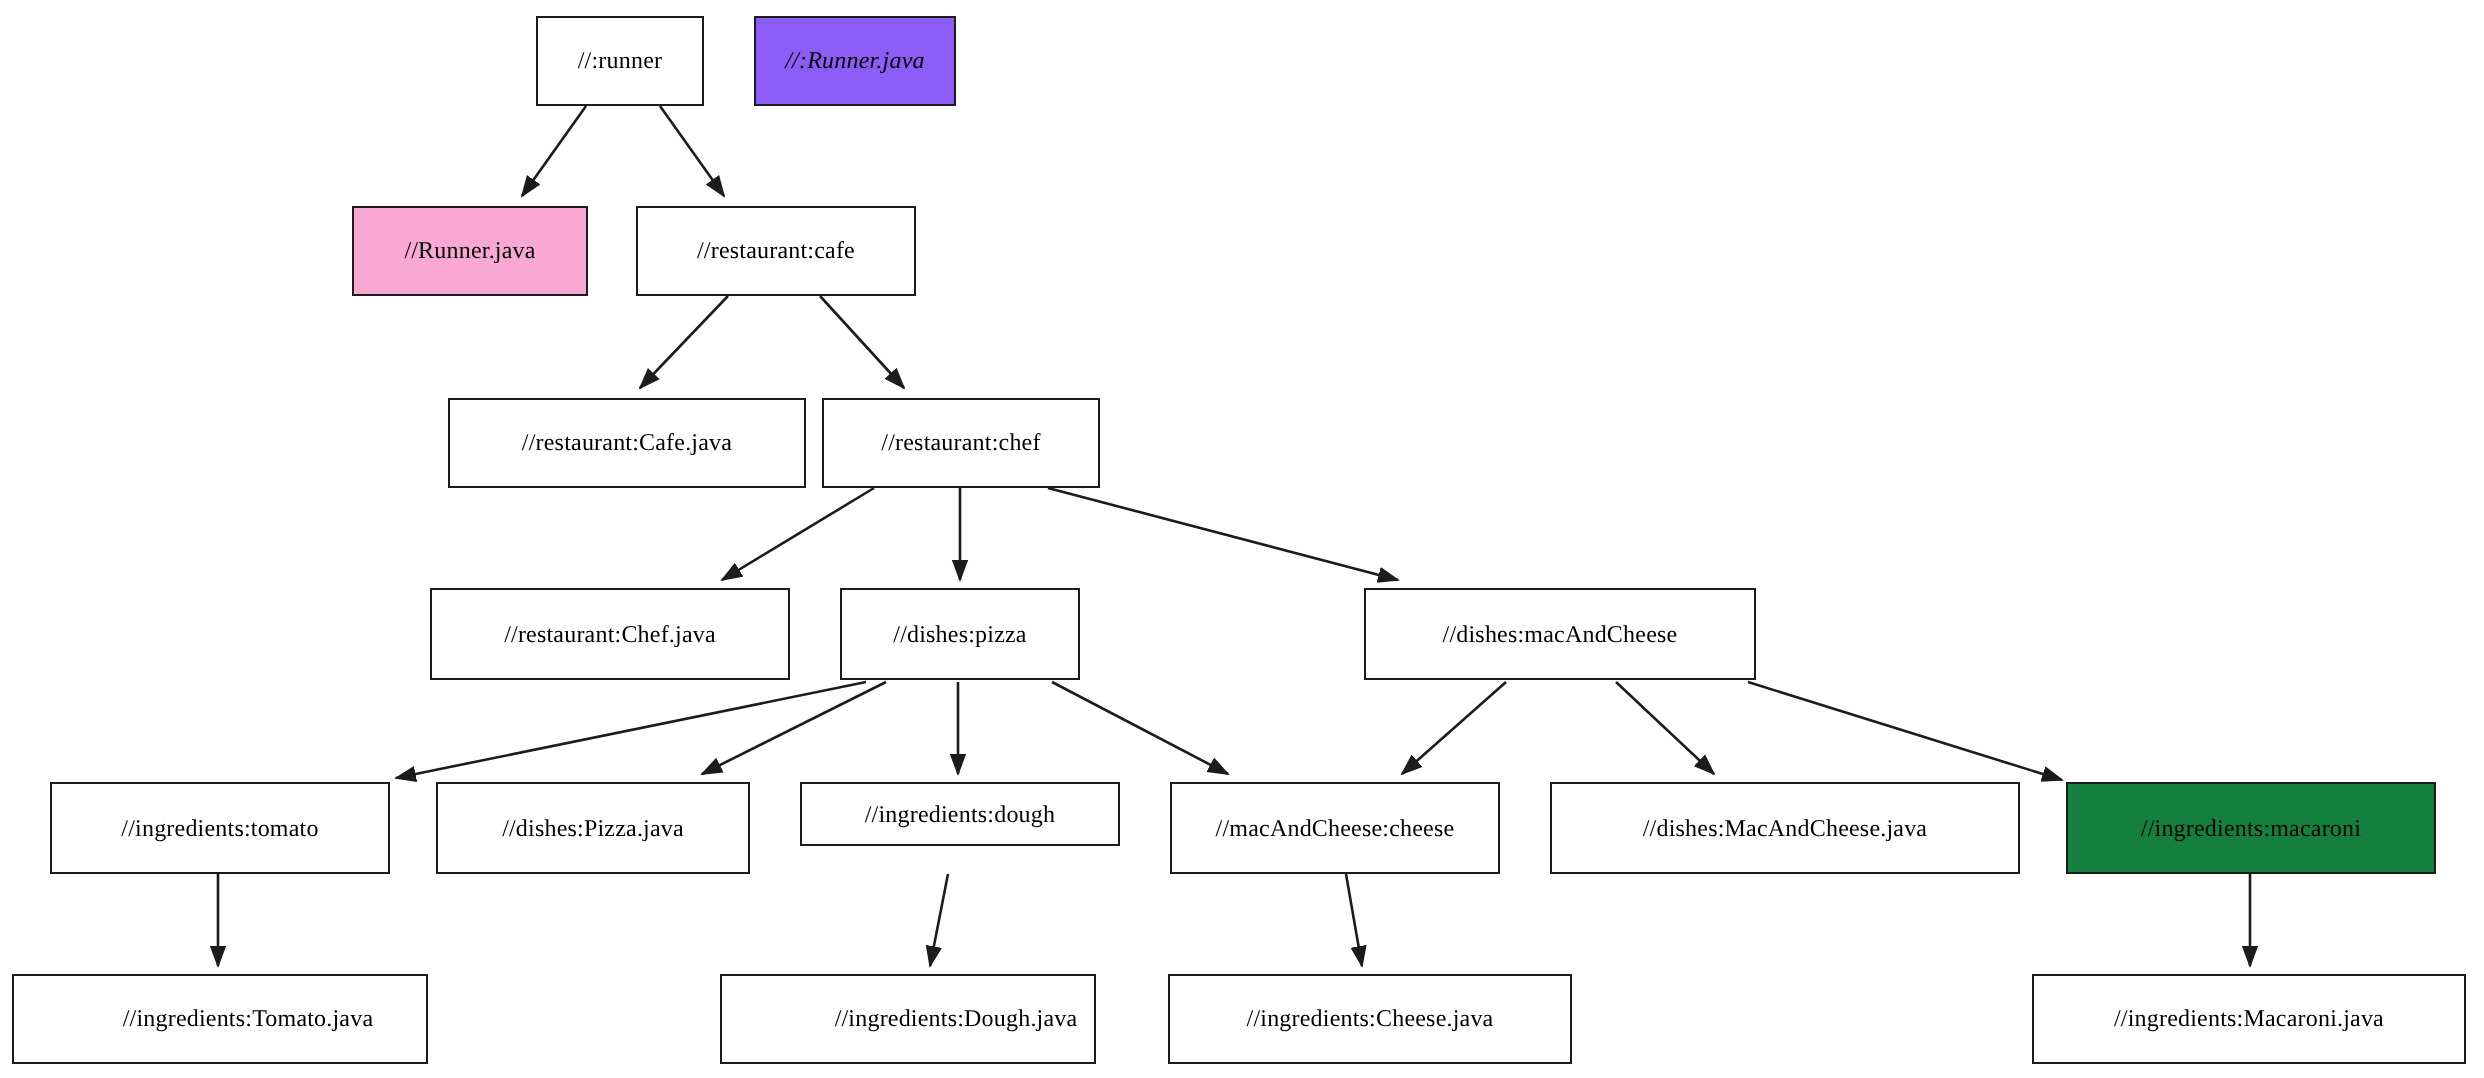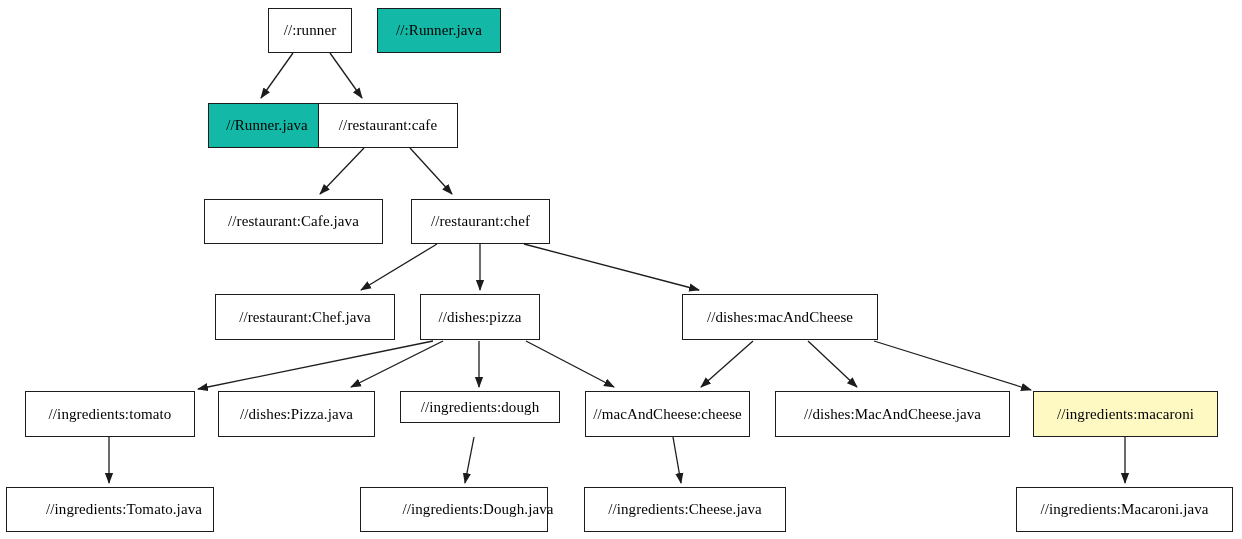--- a/index.html
+++ b/index.html
@@ -21,21 +21,21 @@
     top: 0;
     width: 1242px;
     height: 539px;
   }
   .node {
     position: absolute;
     box-sizing: border-box;
     background: #ffffff;
     border: 1.5px solid #1c1c1c;
     color: #000000;
-    font-size: 15px;
+    font-size: 12px;
     display: flex;
     align-items: center;
     justify-content: center;
     white-space: nowrap;
     letter-spacing: 0.1px;
   }
 </style>
 </head>
 <body>
 
@@ -62,32 +62,32 @@
         <line x1="808" y1="341" x2="857" y2="387" stroke="#1c1c1c" stroke-width="1.3" marker-end="url(#arrowhead)"></line>
         <line x1="874" y1="341" x2="1031" y2="390" stroke="#1c1c1c" stroke-width="1.3" marker-end="url(#arrowhead)"></line>
         <line x1="109" y1="437" x2="109" y2="483" stroke="#1c1c1c" stroke-width="1.3" marker-end="url(#arrowhead)"></line>
         <line x1="474" y1="437" x2="465" y2="483" stroke="#1c1c1c" stroke-width="1.3" marker-end="url(#arrowhead)"></line>
         <line x1="673" y1="437" x2="681" y2="483" stroke="#1c1c1c" stroke-width="1.3" marker-end="url(#arrowhead)"></line>
         <line x1="1125" y1="437" x2="1125" y2="483" stroke="#1c1c1c" stroke-width="1.3" marker-end="url(#arrowhead)"></line>
       </g>
   </svg>
   <div id="node-layer">
       <div class="node" style="left: 268px; top: 8px; width: 84px; height: 45px; background: rgb(255, 255, 255); border-color: rgb(28, 28, 28);">//:runner</div>
-      <div class="node" style="left: 377px; top: 8px; width: 124px; height: 45px; background: #14b8a6; border-color: rgb(28, 28, 28);">//:Runner.java</div>
-      <div class="node" style="left: 176px; top: 103px; width: 118px; height: 45px; background: #14b8a6; border-color: rgb(28, 28, 28); margin-left: 32px;">//Runner.java</div>
+      <div class="node" style="left: 377px; top: 8px; width: 101px; height: 45px; background: #8b5cf6; border-color: rgb(28, 28, 28); font-style: italic;">//:Runner.java</div>
+      <div class="node" style="left: 176px; top: 103px; width: 118px; height: 45px; background: #f9a8d4; border-color: rgb(28, 28, 28);">//Runner.java</div>
       <div class="node" style="left: 318px; top: 103px; width: 140px; height: 45px; background: rgb(255, 255, 255); border-color: rgb(28, 28, 28);">//restaurant:cafe</div>
-      <div class="node" style="left: 204px; top: 199px; width: 179px; height: 45px; background: rgb(255, 255, 255); border-color: rgb(28, 28, 28);">//restaurant:Cafe.java</div>
+      <div class="node" style="left: 224px; top: 199px; width: 179px; height: 45px; background: rgb(255, 255, 255); border-color: rgb(28, 28, 28);">//restaurant:Cafe.java</div>
       <div class="node" style="left: 411px; top: 199px; width: 139px; height: 45px; background: rgb(255, 255, 255); border-color: rgb(28, 28, 28);">//restaurant:chef</div>
       <div class="node" style="left: 215px; top: 294px; width: 180px; height: 46px; background: rgb(255, 255, 255); border-color: rgb(28, 28, 28);">//restaurant:Chef.java</div>
       <div class="node" style="left: 420px; top: 294px; width: 120px; height: 46px; background: rgb(255, 255, 255); border-color: rgb(28, 28, 28);">//dishes:pizza</div>
       <div class="node" style="left: 682px; top: 294px; width: 196px; height: 46px; background: rgb(255, 255, 255); border-color: rgb(28, 28, 28);">//dishes:macAndCheese</div>
       <div class="node" style="left: 25px; top: 391px; width: 170px; height: 46px; background: rgb(255, 255, 255); border-color: rgb(28, 28, 28);">//ingredients:tomato</div>
       <div class="node" style="left: 218px; top: 391px; width: 157px; height: 46px; background: rgb(255, 255, 255); border-color: rgb(28, 28, 28);">//dishes:Pizza.java</div>
       <div class="node" style="left: 400px; top: 391px; width: 160px; height: 32px; background: rgb(255, 255, 255); border-color: rgb(28, 28, 28);">//ingredients:dough</div>
       <div class="node" style="left: 585px; top: 391px; width: 165px; height: 46px; background: rgb(255, 255, 255); border-color: rgb(28, 28, 28);">//macAndCheese:cheese</div>
       <div class="node" style="left: 775px; top: 391px; width: 235px; height: 46px; background: rgb(255, 255, 255); border-color: rgb(28, 28, 28);">//dishes:MacAndCheese.java</div>
-      <div class="node" style="left: 1033px; top: 391px; width: 185px; height: 46px; background: #fef9c3; border-color: rgb(28, 28, 28);">//ingredients:macaroni</div>
+      <div class="node" style="left: 1033px; top: 391px; width: 185px; height: 46px; background: #15803d; border-color: rgb(28, 28, 28);">//ingredients:macaroni</div>
       <div class="node" style="left: 6px; top: 487px; width: 208px; height: 45px; background: rgb(255, 255, 255); border-color: rgb(28, 28, 28); padding-left: 28px;">//ingredients:Tomato.java</div>
       <div class="node" style="left: 360px; top: 487px; width: 188px; height: 45px; background: rgb(255, 255, 255); border-color: rgb(28, 28, 28); padding-left: 48px;">//ingredients:Dough.java</div>
       <div class="node" style="left: 584px; top: 487px; width: 202px; height: 45px; background: rgb(255, 255, 255); border-color: rgb(28, 28, 28);">//ingredients:Cheese.java</div>
       <div class="node" style="left: 1016px; top: 487px; width: 217px; height: 45px; background: rgb(255, 255, 255); border-color: rgb(28, 28, 28);">//ingredients:Macaroni.java</div>
     </div>
 </div>
 
 </body></html>

